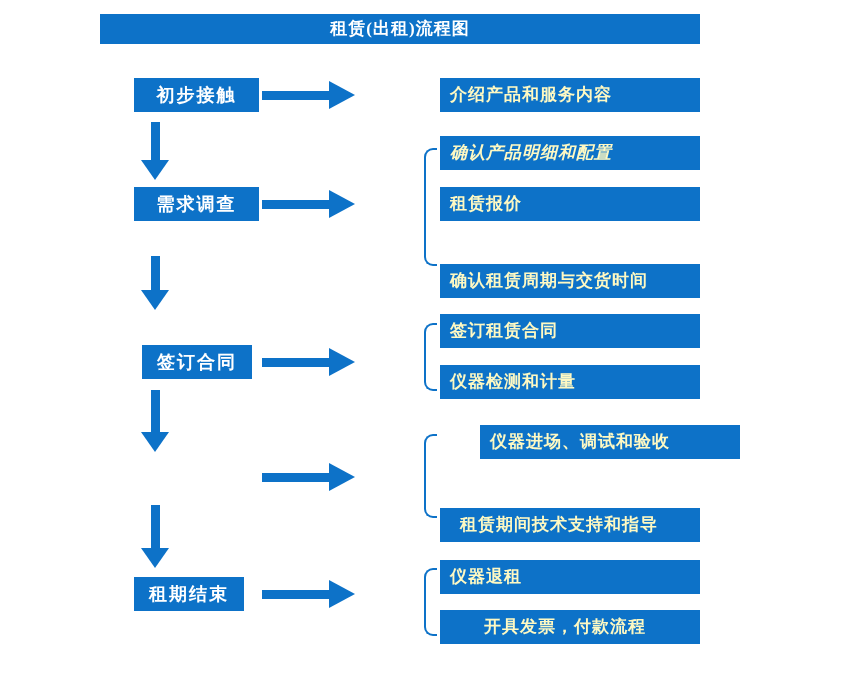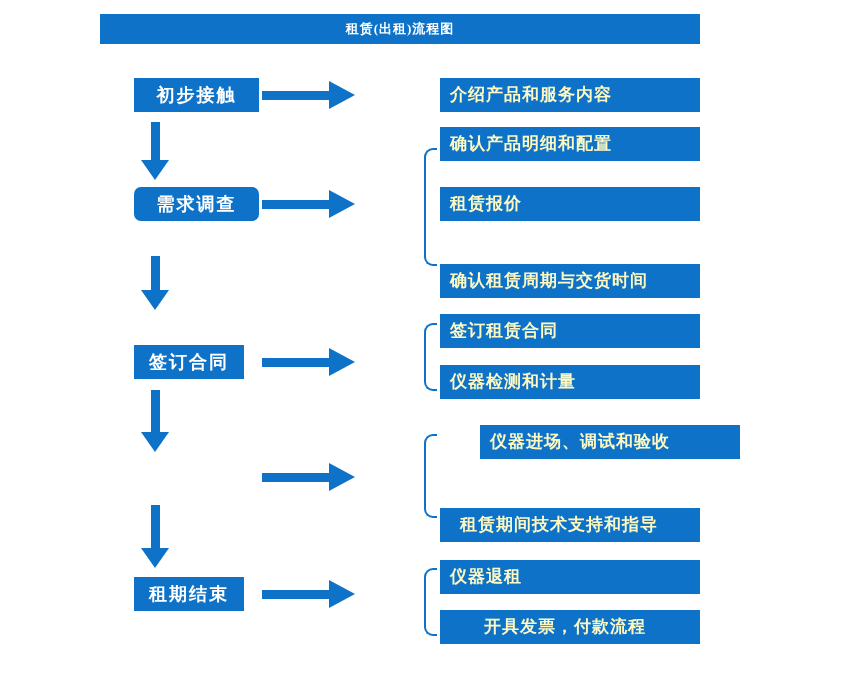--- a/index.html
+++ b/index.html
@@ -12,21 +12,21 @@
     overflow: hidden;
   }
   .canvas { position: absolute; inset: 0; }
 
   .title-bar {
     position: absolute;
     left: 100px; top: 14px; width: 600px; height: 30px;
     background: var(--accent);
     color: #ffffff;
     font-weight: bold;
-    font-size: 13px;
+    font-size: 17px;
     line-height: 30px;
     text-align: center;
     letter-spacing: 1px;
   }
 
   .stage-box {
     position: absolute;
     height: 34px;
     background: var(--accent);
     color: #ffffff;
@@ -98,36 +98,36 @@
     <div class="shaft"></div>
     <div class="head"></div>
   </div>
   <div class="out-box" style="top:78px;">介绍产品和服务内容</div>
 
   <div class="v-arrow" style="left:141px; top:122px; height:58px;">
     <div class="shaft"></div>
     <div class="head"></div>
   </div>
 
-  <div class="stage-box" style="left:100px; top:187px; width:125px;border-radius:7px;">需求调查</div>
+  <div class="stage-box" style="left:100px; top:187px; width:125px;">需求调查</div>
   <div class="h-arrow" style="top:190px;">
     <div class="shaft"></div>
     <div class="head"></div>
   </div>
   <div class="bracket" style="top:148px; height:118px;"></div>
-  <div class="out-box" style="top:127px;">确认产品明细和配置</div>
+  <div class="out-box" style="top:136px;font-style:italic;">确认产品明细和配置</div>
   <div class="out-box" style="top:187px;">租赁报价</div>
   <div class="out-box" style="top:256px;margin-top:8px;">确认租赁周期与交货时间</div>
 
   <div class="v-arrow" style="left:141px; top:256px; height:54px;">
     <div class="shaft"></div>
     <div class="head"></div>
   </div>
 
-  <div class="stage-box" style="left:100px; top:345px; width:110px;">签订合同</div>
+  <div class="stage-box" style="left:108px; top:345px; width:110px;">签订合同</div>
   <div class="h-arrow" style="top:348px;">
     <div class="shaft"></div>
     <div class="head"></div>
   </div>
   <div class="bracket" style="top:323px; height:68px;"></div>
   <div class="out-box" style="top:314px;">签订租赁合同</div>
   <div class="out-box" style="top:365px;">仪器检测和计量</div>
 
   <div class="v-arrow" style="left:141px; top:390px; height:62px;">
     <div class="shaft"></div>

